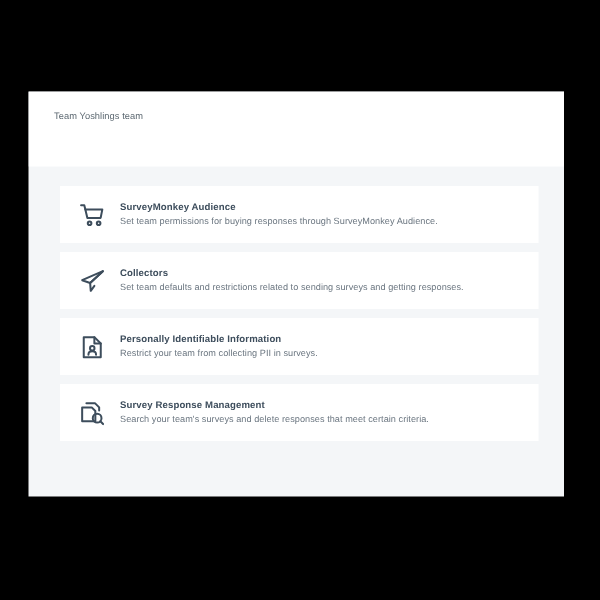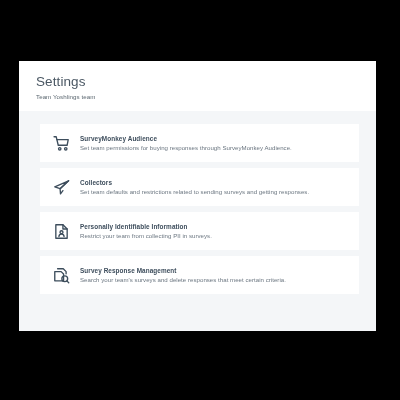--- a/index.html
+++ b/index.html
@@ -114,21 +114,20 @@
   }
 </style>
 </head>
 <body>
 
 <div id="app-root">
 
   <div id="settings-panel">
 
     <div id="panel-header">
-      <div id="page-title">Settings</div>
       <div id="page-subtitle">Team Yoshlings team</div>
     </div>
 
     <div id="settings-list">
 
       <div class="settings-card">
         <span class="card-icon">
           <svg width="17" height="17" viewBox="0 0 24 24" fill="none" stroke="currentColor" stroke-width="1.9" stroke-linecap="round" stroke-linejoin="round">
             <path d="M1.5 2.5h3l1 4"></path>
             <path d="M5.5 6.5h16l-1.6 8H7.4z"></path>

